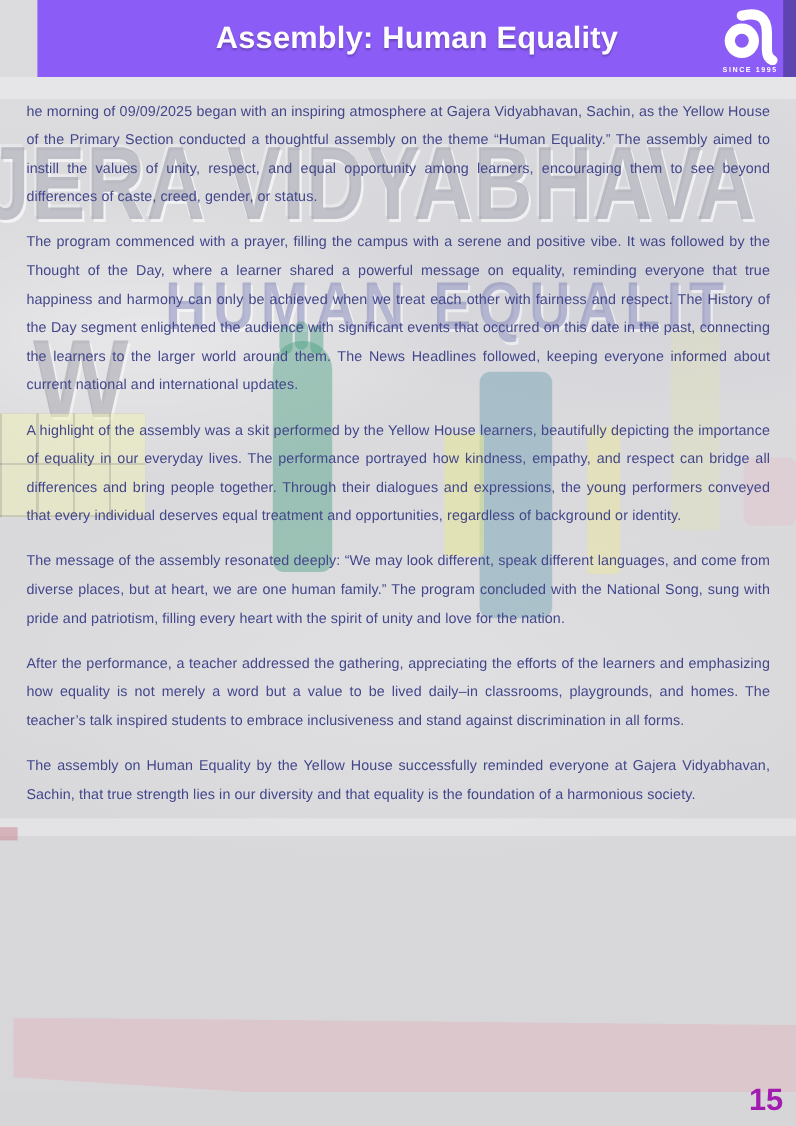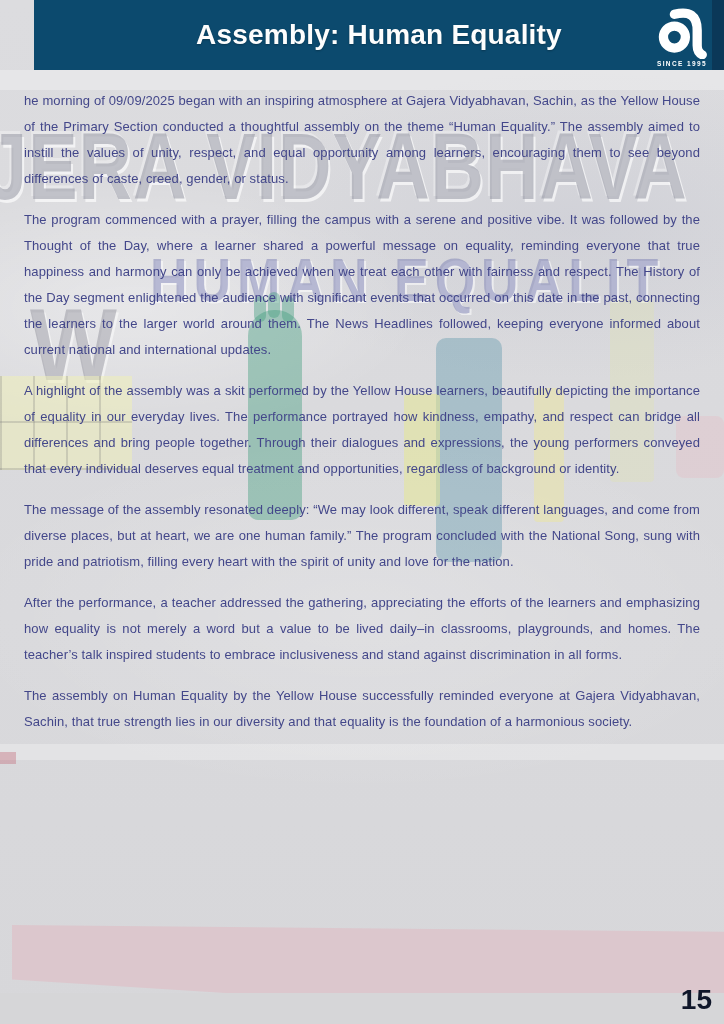--- a/index.html
+++ b/index.html
@@ -71,21 +71,21 @@
   .pink-band {
     position:absolute; left:12px; right:0; top:925px; height:68px; z-index:1;
     background:#dcc7cd;
     clip-path:polygon(0 0, 100% 10%, 100% 100%, 30% 100%, 0 80%);
   }
   .bottom-strip { position:absolute; left:0; right:0; bottom:0; height:31px; background:#d6d6d8; z-index:1; }
 
   
   .header {
     position:absolute; left:0; top:0; right:0; height:70px; z-index:3;
-    background:#0c4a6e; display:flex; align-items:center; justify-content:center;margin-left:34px;
+    background:#8b5cf6; display:flex; align-items:center; justify-content:center;margin-left:34px;
   }
   .header-edge-shadow { position:absolute; right:0; top:0; width:12px; height:70px; background:rgba(12,22,48,.35); }
   .page-title {
     color:#fdfdfd; font-size:28px; font-weight:700; letter-spacing:.2px;
     text-shadow:0 1px 2px rgba(0,0,0,.25);
   }
   .logo { position:absolute; right:10px; top:5px; width:64px; display:flex; flex-direction:column; align-items:center; }
   .logo svg { display:block; }
   .logo-since { color:#ffffff; font-size:6.5px; font-weight:700; letter-spacing:1.4px; margin-top:1px; white-space:nowrap; }
 
@@ -94,21 +94,21 @@
     position:absolute; left:24px; right:24px; top:88px; z-index:2;
   }
   .content p {
     color:#43478a; font-size:13px; line-height:26px; font-weight:400;
     text-align:justify; margin:0 0 15px 0; letter-spacing:.1px;
   }
 
   
   .page-number {
     position:absolute; right:12px; bottom:8px; z-index:4;
-    color:#0f172a; font-size:28px; font-weight:700;
+    color:#a21caf; font-size:28px; font-weight:700;
   }
 </style>
 </head>
 <body>
 
 <div class="page">
 
   <div class="bg-layer">
     <div class="bg-mottle"></div>
     <div class="band-light-top"></div>

